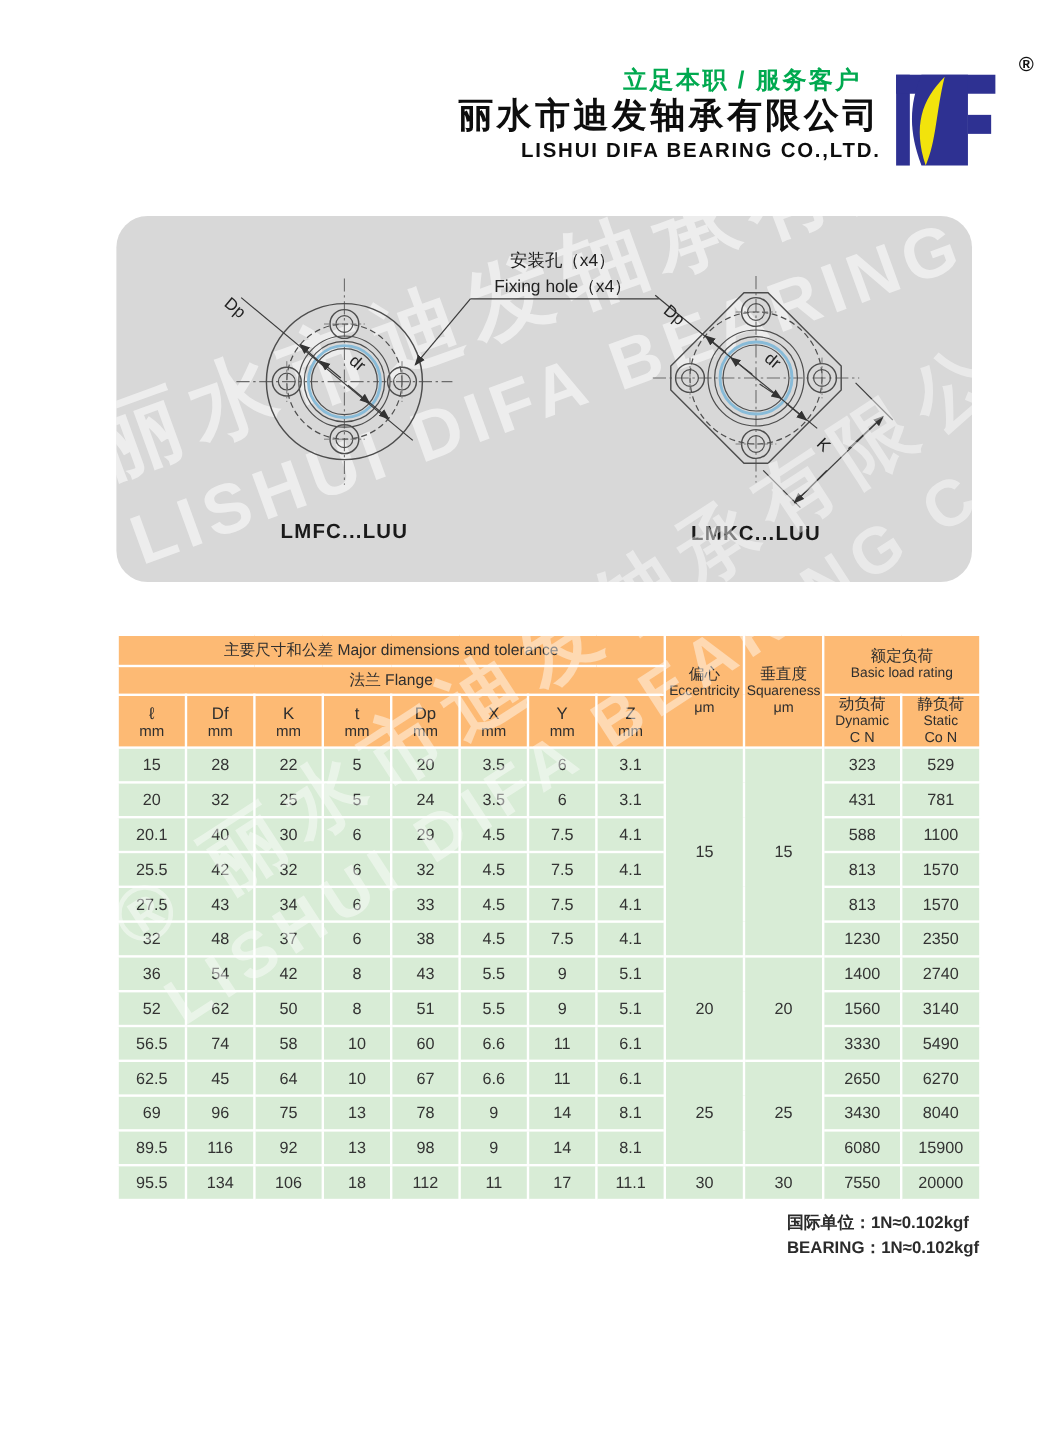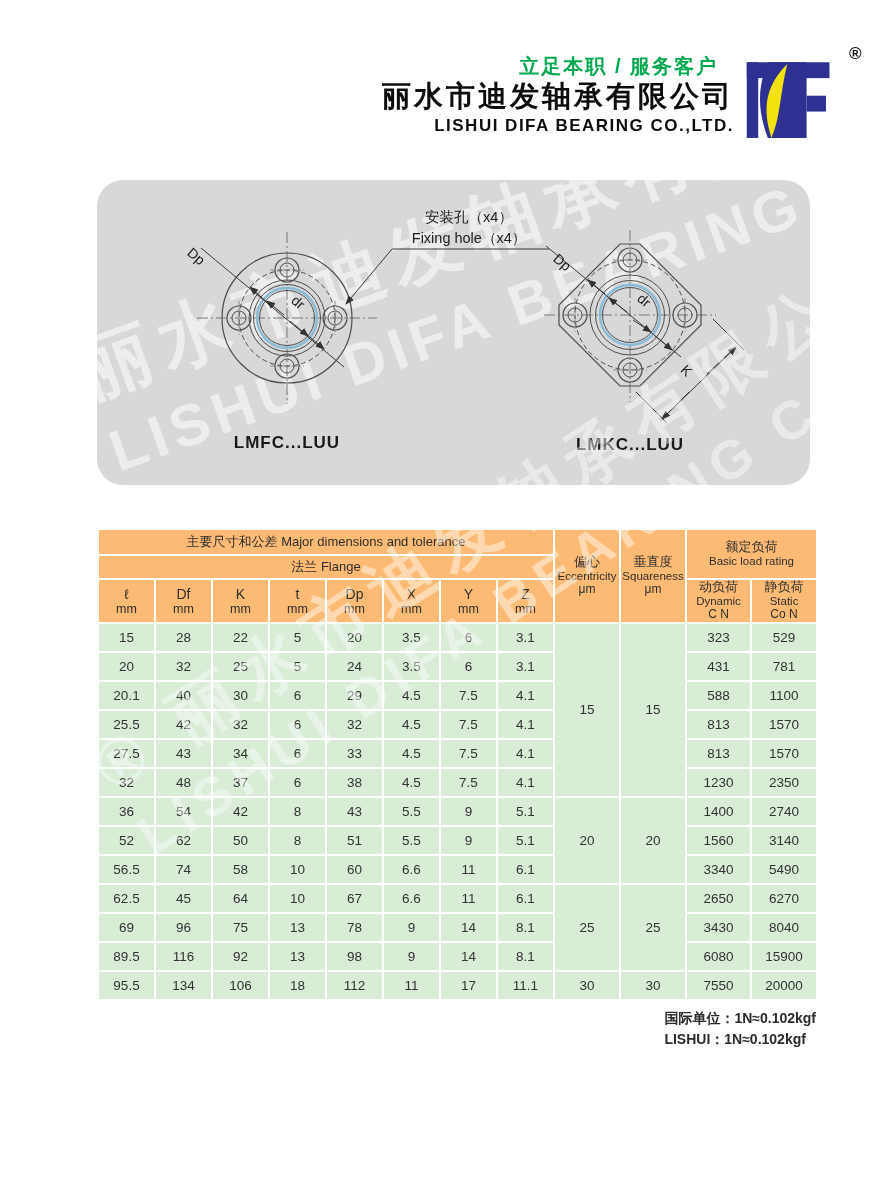--- a/index.html
+++ b/index.html
@@ -398,21 +398,21 @@
           </tr>
           <tr>
             <td>56.5</td>
             <td>74</td>
             <td>58</td>
             <td>10</td>
             <td>60</td>
             <td>6.6</td>
             <td>11</td>
             <td>6.1</td>
-            <td>3340</td>
+            <td>3330</td>
             <td>5490</td>
           </tr>
           <tr>
             <td>62.5</td>
             <td>45</td>
             <td>64</td>
             <td>10</td>
             <td>67</td>
             <td>6.6</td>
             <td>11</td>
@@ -459,16 +459,16 @@
             <td rowspan="1">30</td>
             <td>7550</td>
             <td>20000</td>
           </tr>
         </tbody>
     </table>
   </div>
 
   <div class="footnote">
     <div>国际单位：1N≈0.102kgf</div>
-    <div>LISHUI：1N≈0.102kgf</div>
+    <div>BEARING：1N≈0.102kgf</div>
   </div>
 
 </div>
 
 </body></html>

